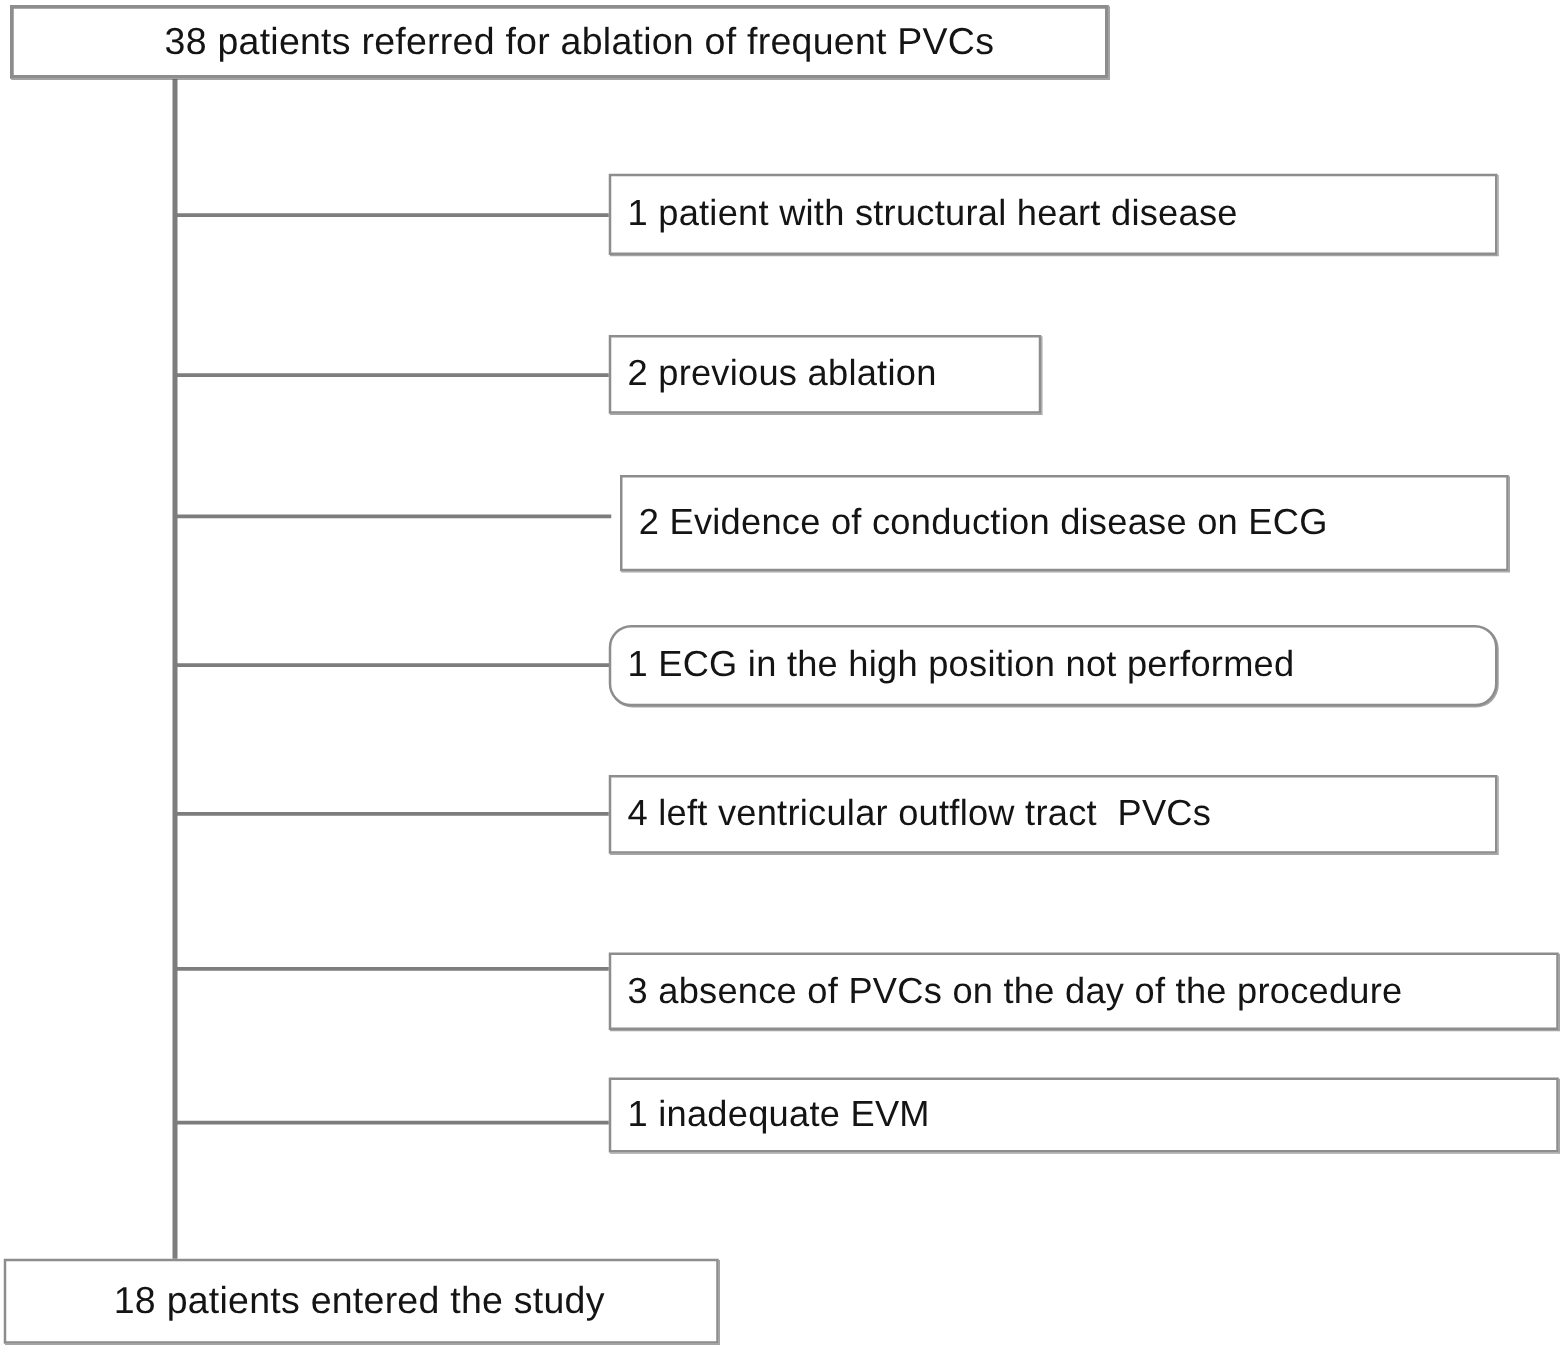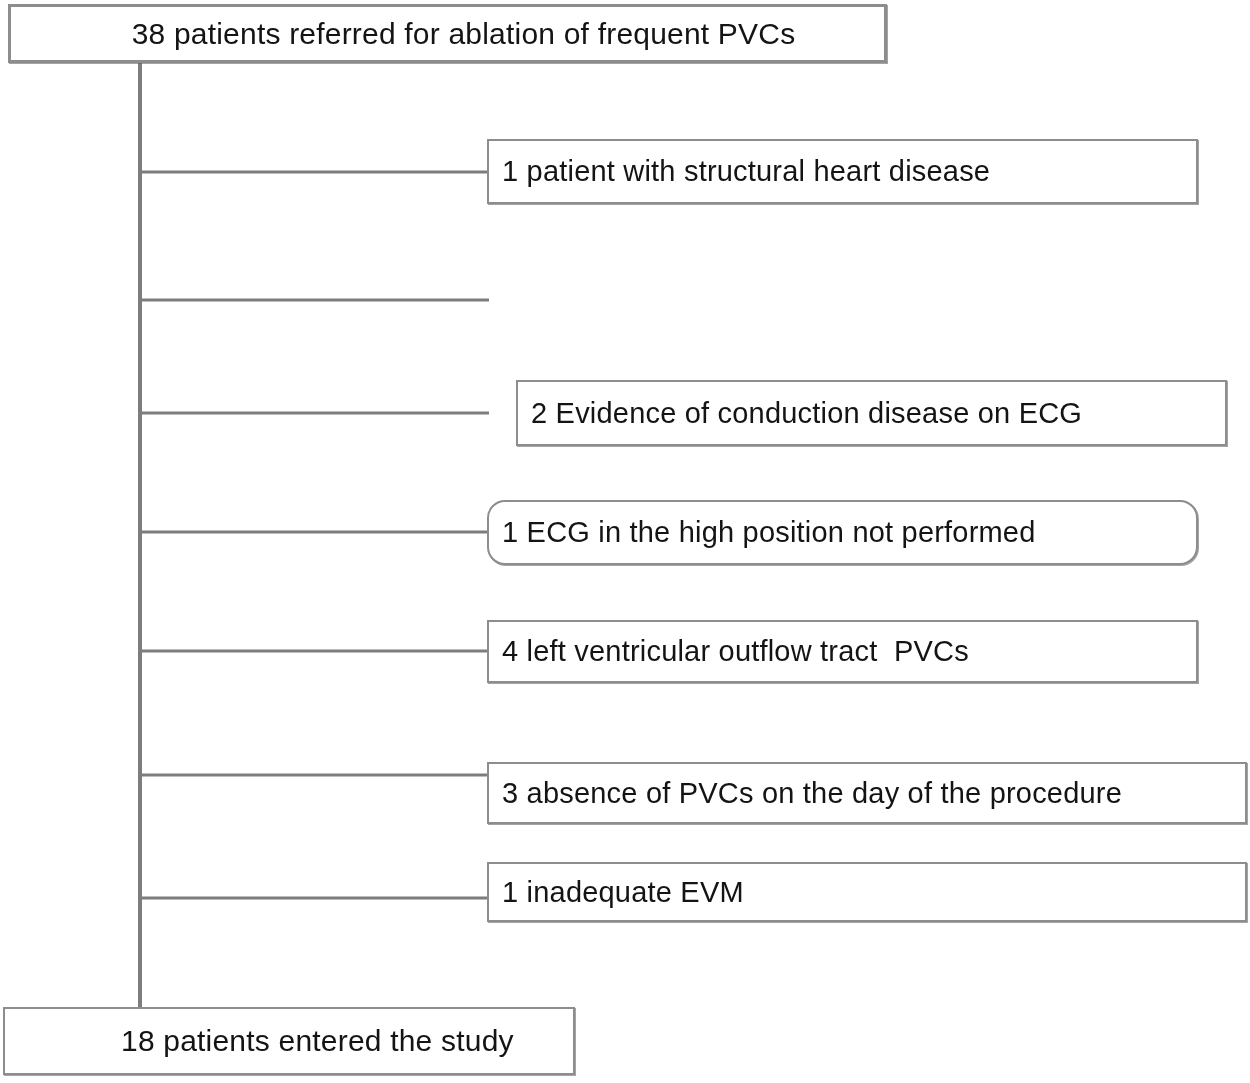--- a/index.html
+++ b/index.html
@@ -40,21 +40,21 @@
   }
   .box.source {
     border-width: 3px;
     justify-content: center;
     font-size: 30px;
   }
   .box.exclusion {
     padding-left: 13px;
   }
   .box.result {
-    padding-left: 116px;
+    padding-left: 86px;
     font-size: 30px;
     text-align: right;
   }
 </style>
 </head>
 <body>
 
 <div class="canvas">
 
   <svg class="connectors" viewBox="0 0 1250 1083" xmlns="http://www.w3.org/2000/svg">
@@ -69,22 +69,25 @@
   </svg>
 
   <div class="box source" style="left:8px; top:4px; width:879px; height:59px;">
     <span>38 patients referred for ablation of frequent PVCs</span>
   </div>
 
   <div class="box exclusion" style="left:487px; top:139px; width:711px; height:65px;">
     <span>1 patient with structural heart disease</span>
   </div>
 
+  <div class="box exclusion" style="left:487px; top:268px; width:346px; height:63px;">
+    <span>2 previous ablation</span>
+  </div>
 
-  <div class="box exclusion" style="left:516px; top:380px; width:711px; height:66px;">
+  <div class="box exclusion" style="left:496px; top:380px; width:711px; height:77px;">
     <span>2 Evidence of conduction disease on ECG</span>
   </div>
 
   <div class="box exclusion" style="left:487px; top:500px; width:711px; height:65px;border-radius:18px;">
     <span>1 ECG in the high position not performed</span>
   </div>
 
   <div class="box exclusion" style="left:487px; top:620px; width:711px; height:63px;">
     <span>4 left ventricular outflow tract  PVCs</span>
   </div>

